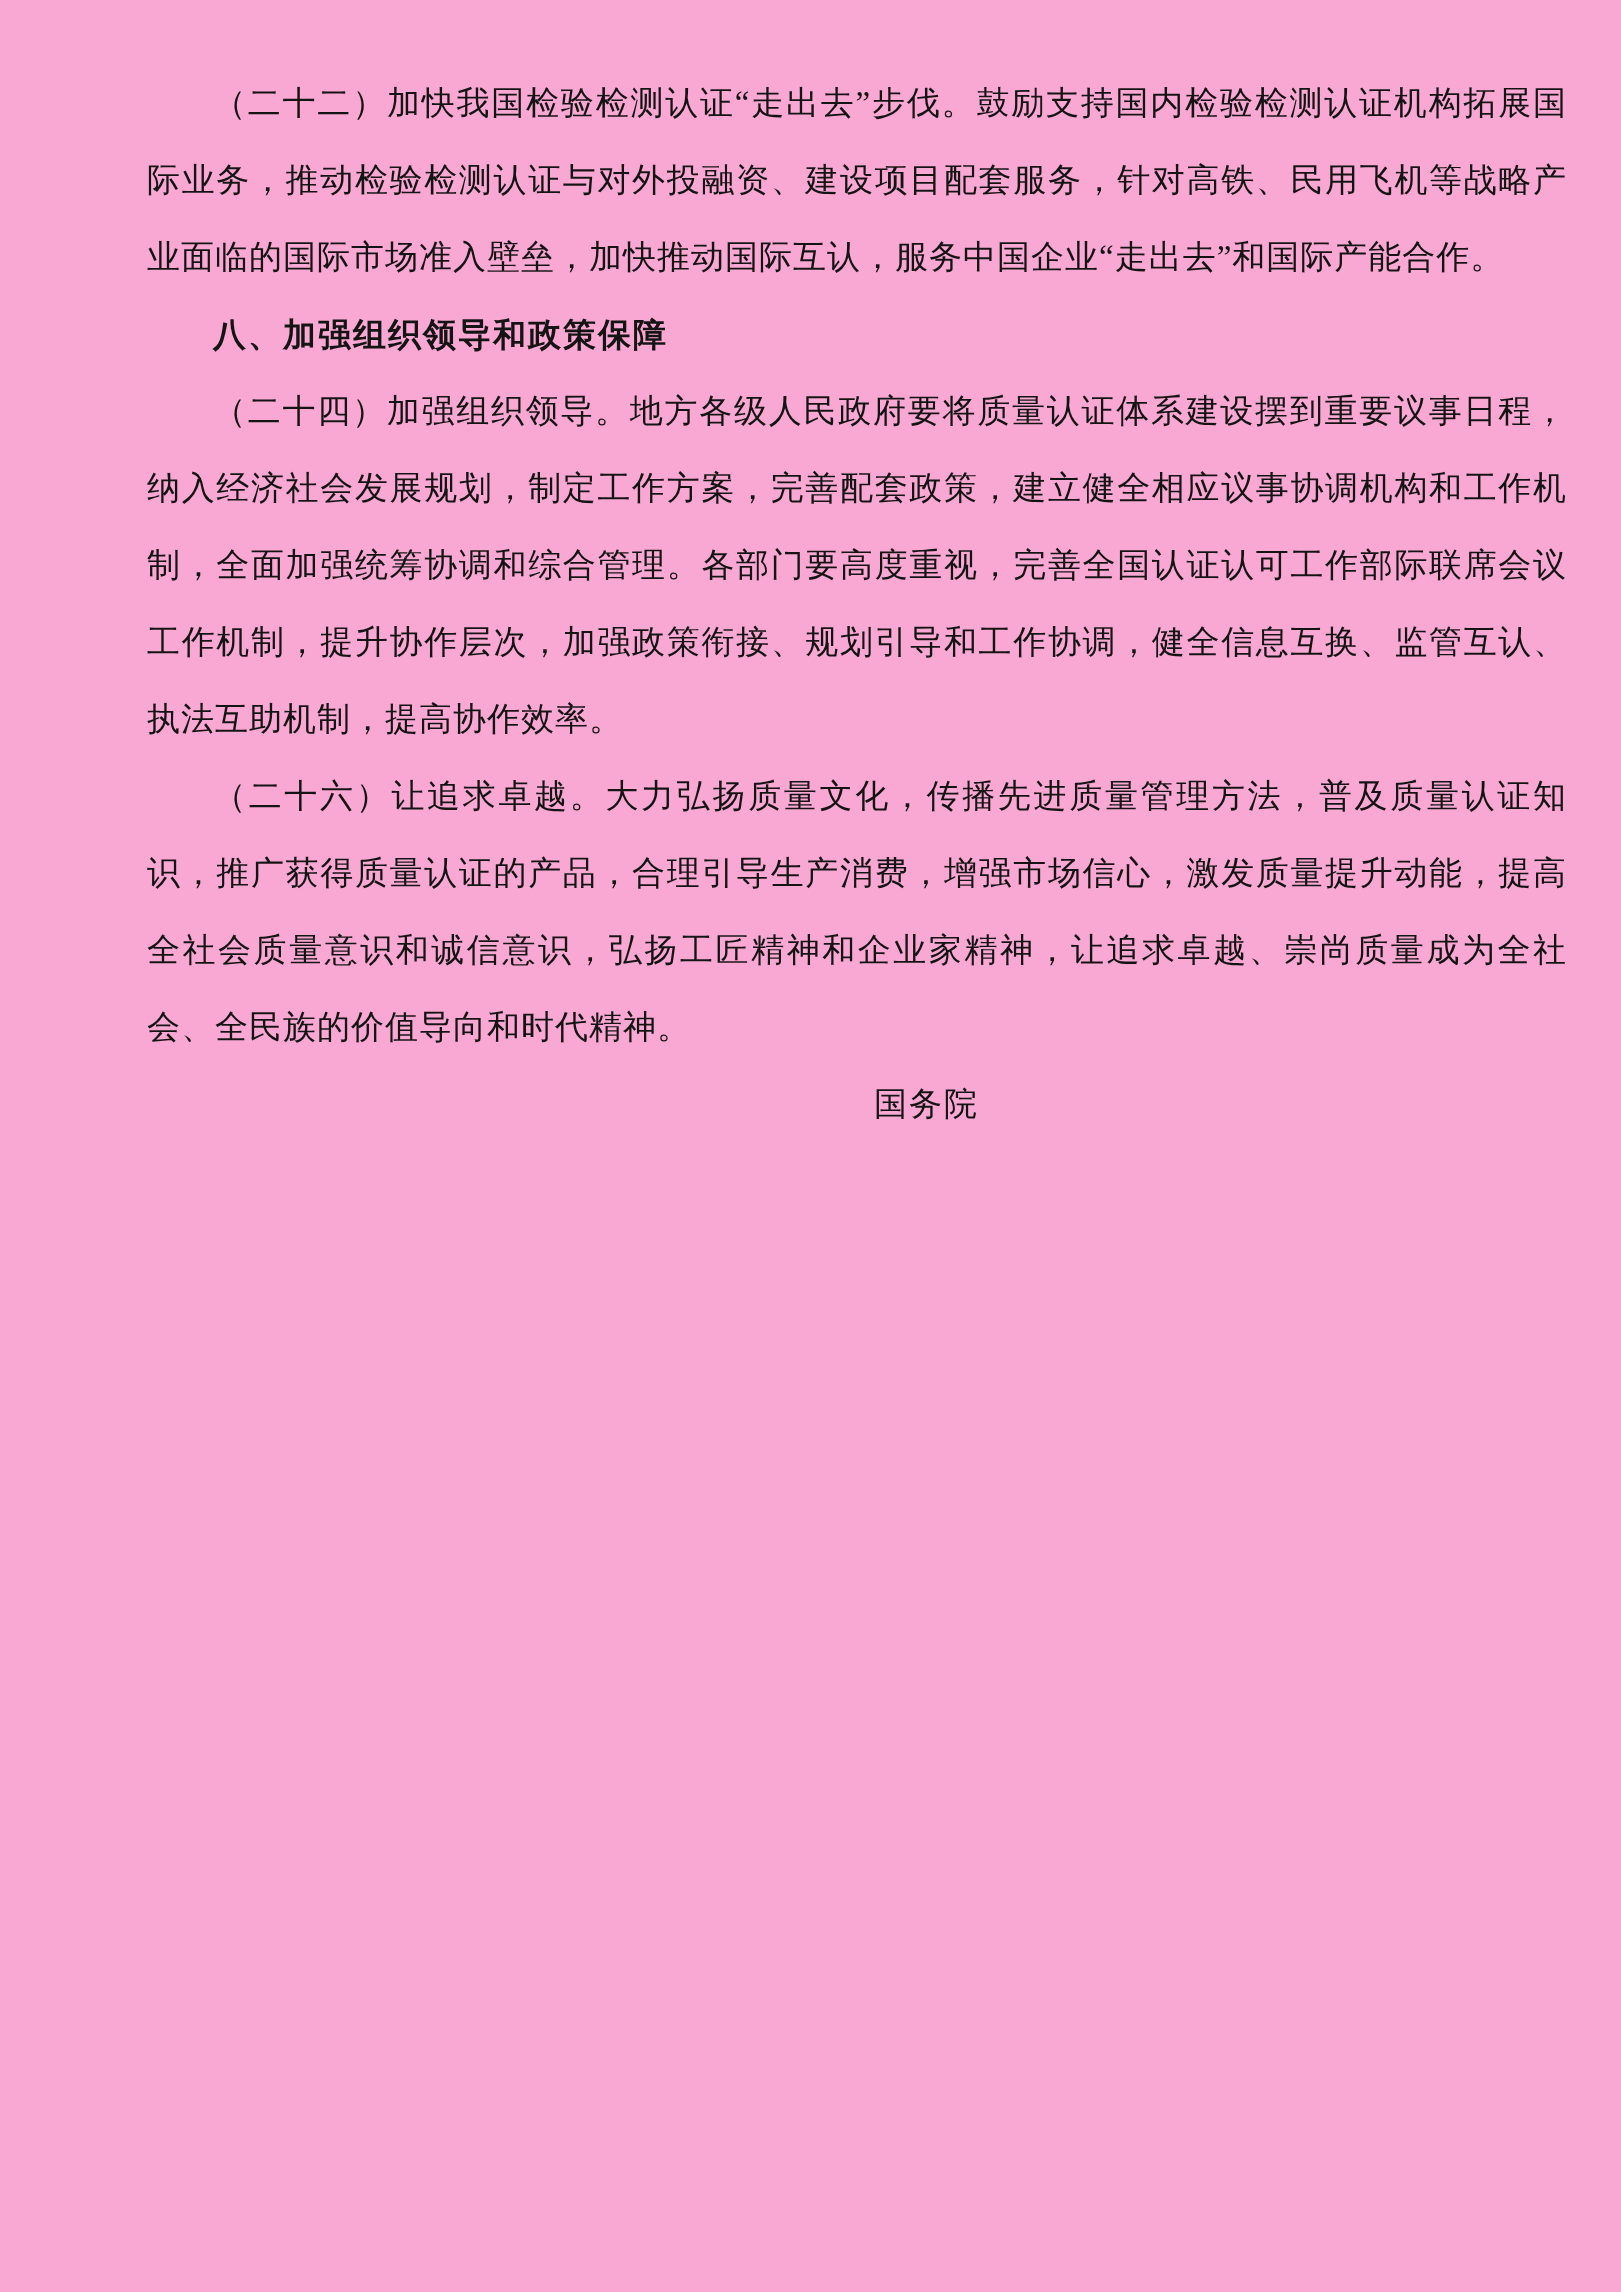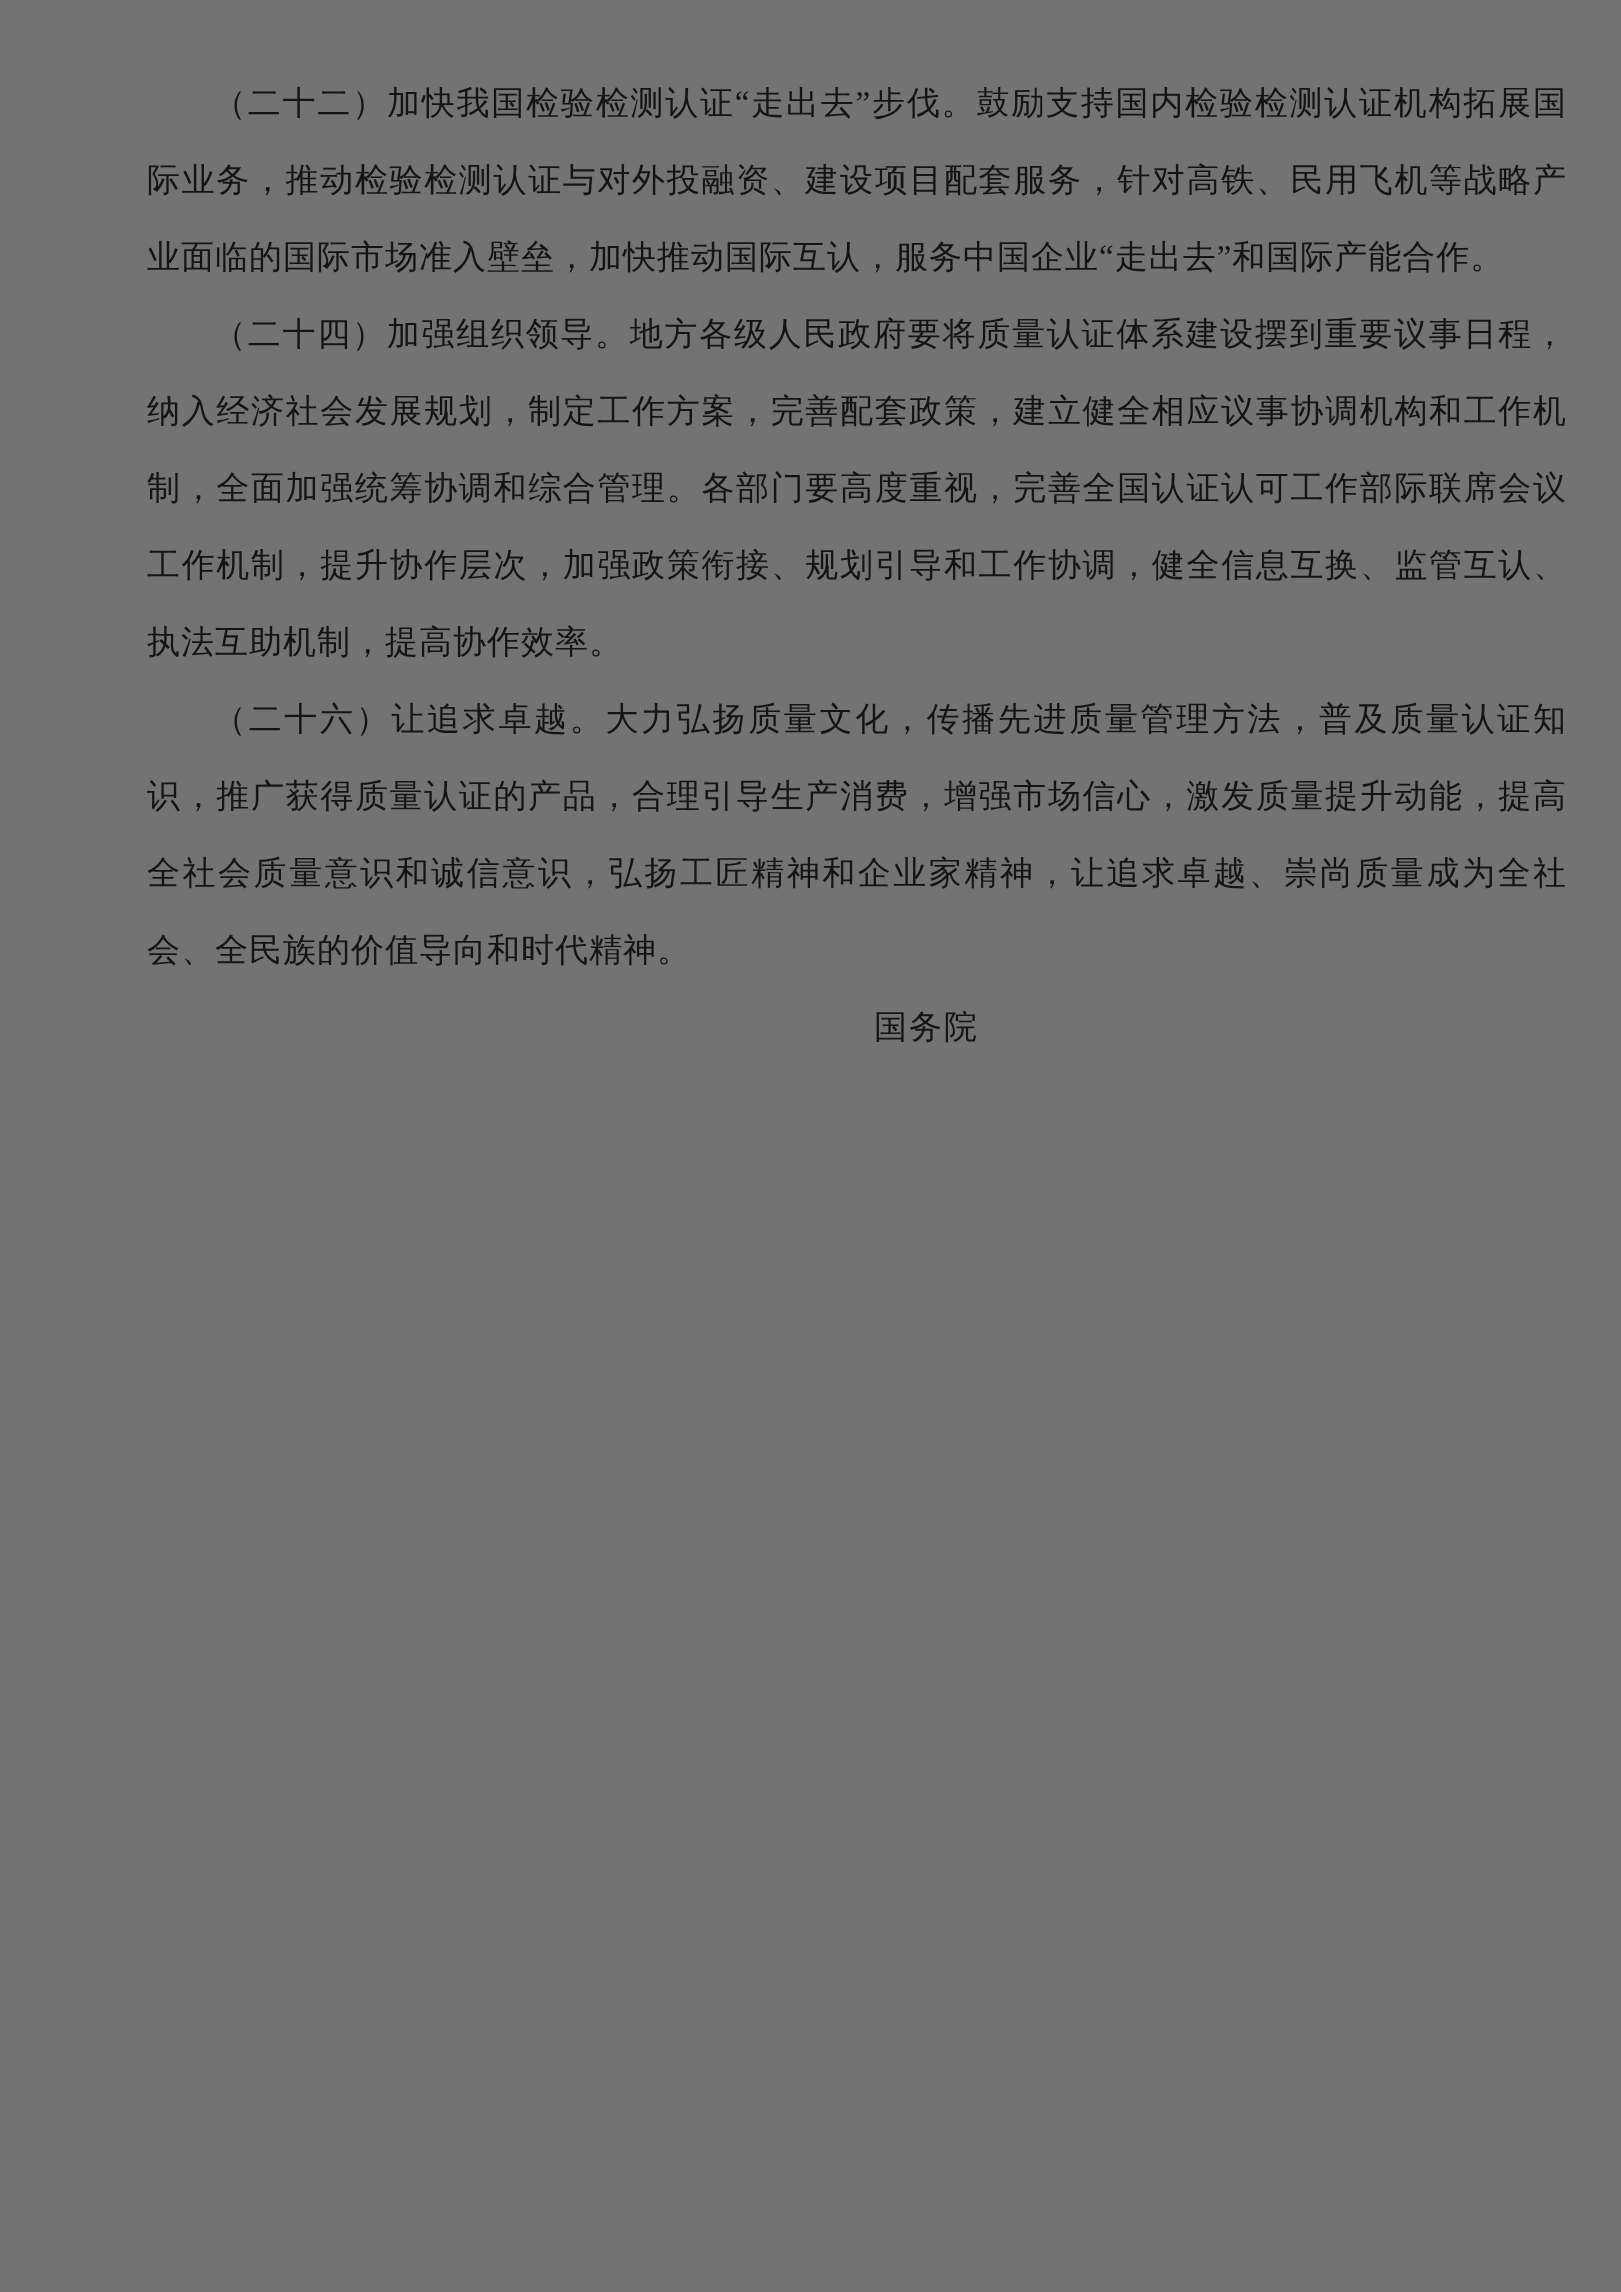--- a/index.html
+++ b/index.html
@@ -13,21 +13,21 @@
     position: relative;
     overflow: hidden;
     font-family: "Liberation Serif", "DejaVu Serif", serif;
     color: #141414;
   }
   .page {
     box-sizing: border-box;
     width: 1621px;
     height: 2293px;
     padding: 65px 54px 0 147px;
-    background: #737373;
+    background: #f9a8d4;
   }
   .doc-block {
     margin: 0;
     font-size: 33px;
     line-height: 77px;
     text-align: justify;
     text-justify: inter-character;
     text-indent: 2em;
     letter-spacing: 1px;
     word-break: break-all;
@@ -46,20 +46,21 @@
   .issuer-line {
     padding-left: 727px;
   }
 </style>
 </head>
 <body>
 
 <div class="page">
   <div id="doc-body">
       <p class="doc-block">（二十二）加快我国检验检测认证“走出去”步伐。鼓励支持国内检验检测认证机构拓展国际业务，推动检验检测认证与对外投融资、建设项目配套服务，针对高铁、民用飞机等战略产业面临的国际市场准入壁垒，加快推动国际互认，服务中国企业“走出去”和国际产能合作。</p>
+      <p class="doc-block heading">八、加强组织领导和政策保障</p>
       <p class="doc-block">（二十四）加强组织领导。地方各级人民政府要将质量认证体系建设摆到重要议事日程，纳入经济社会发展规划，制定工作方案，完善配套政策，建立健全相应议事协调机构和工作机制，全面加强统筹协调和综合管理。各部门要高度重视，完善全国认证认可工作部际联席会议工作机制，提升协作层次，加强政策衔接、规划引导和工作协调，健全信息互换、监管互认、执法互助机制，提高协作效率。</p>
       <p class="doc-block">（二十六）让追求卓越。大力弘扬质量文化，传播先进质量管理方法，普及质量认证知识，推广获得质量认证的产品，合理引导生产消费，增强市场信心，激发质量提升动能，提高全社会质量意识和诚信意识，弘扬工匠精神和企业家精神，让追求卓越、崇尚质量成为全社会、全民族的价值导向和时代精神。</p>
     </div>
 
   <div class="signature-block">
     <div class="issuer-line">国务院</div>
 
   </div>
 </div>
 

